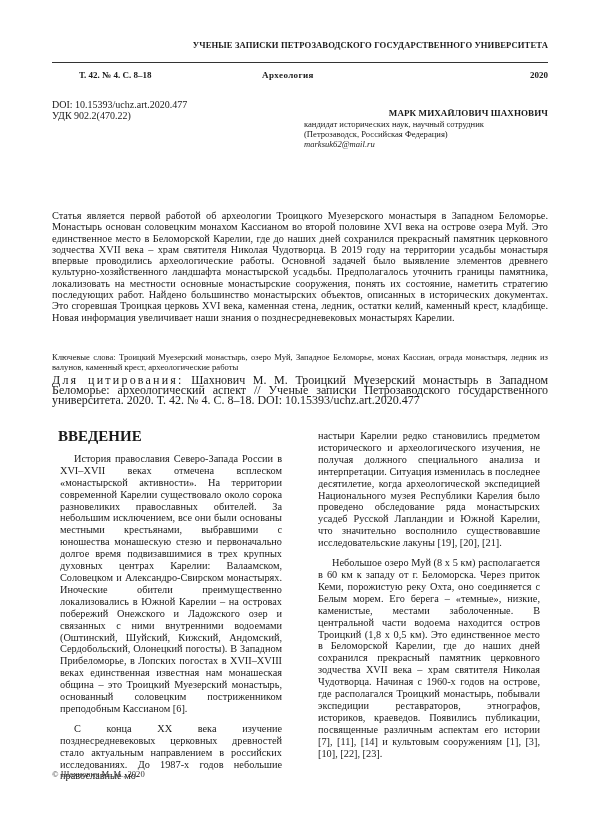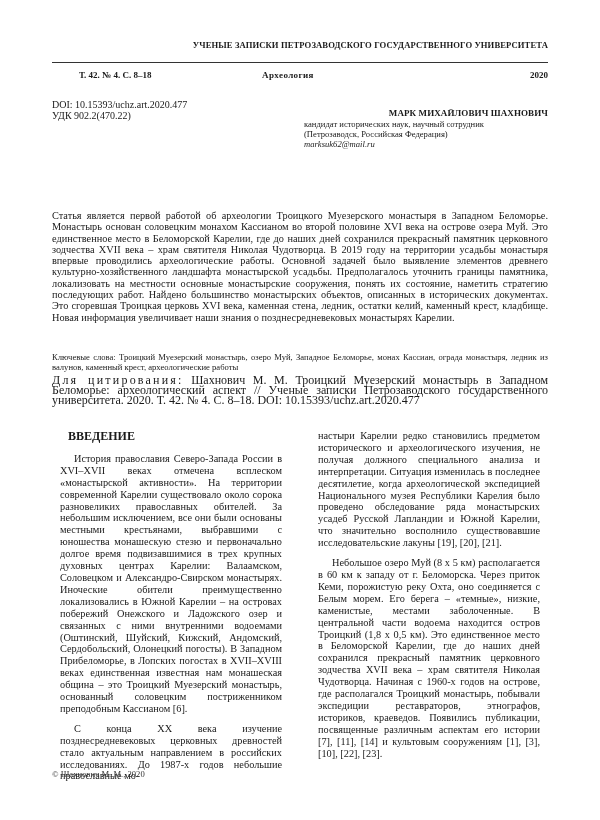--- a/index.html
+++ b/index.html
@@ -35,21 +35,21 @@
     font-size: 8.6px; line-height: 9.8px; text-align: justify;
   }
   .citation {
     position: absolute; top: 376px; left: 0; width: 496px;
     font-size: 12px; line-height: 9.8px; text-align: justify;
   }
   .citation .lbl { letter-spacing: 2.2px; }
   .col { position: absolute; width: 238px; font-size: 10.3px; line-height: 11.9px; text-align: justify; }
   .col-left { top: 431px; left: 0; }
   .col-right { top: 422px; left: 258px; }
-  .section-head { font-weight: bold; font-size: 12px; margin: 0 0 10px 16px; }
+  .section-head { font-weight: bold; font-size: 15px; margin: 0 0 10px 6px; }
   .para { margin: 8px; text-indent: 14px; }
   .para.noindent { text-indent: 0; }
   .copyright { position: absolute; top: 769px; left: 0; font-size: 8.6px; color: #333; }
 </style>
 </head>
 <body>
 
 <div class="page">
   <div class="journal-title">УЧЕНЫЕ ЗАПИСКИ ПЕТРОЗАВОДСКОГО ГОСУДАРСТВЕННОГО УНИВЕРСИТЕТА</div>
   <div class="rule"></div>

